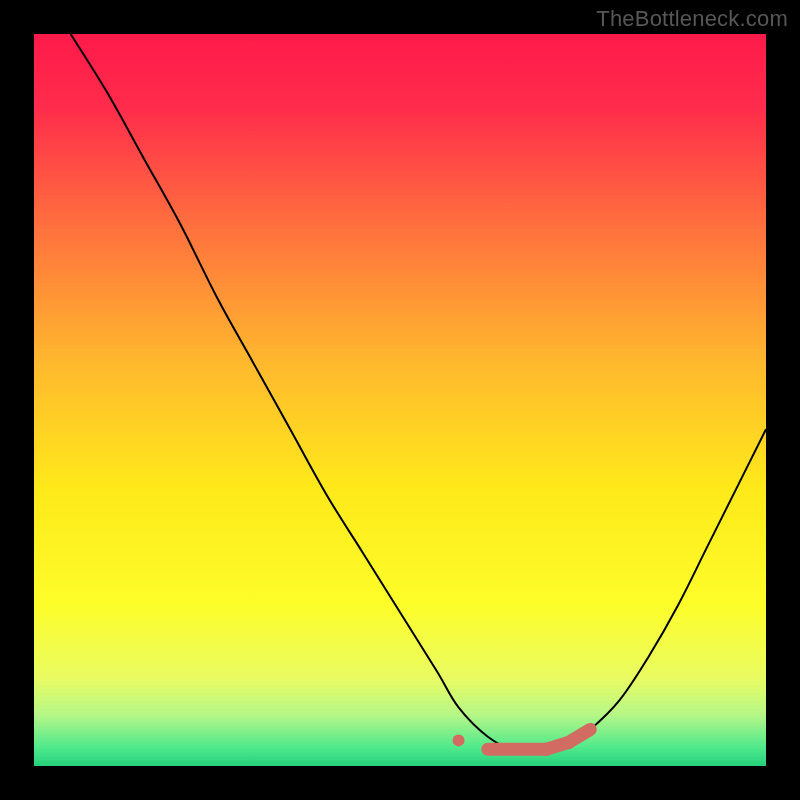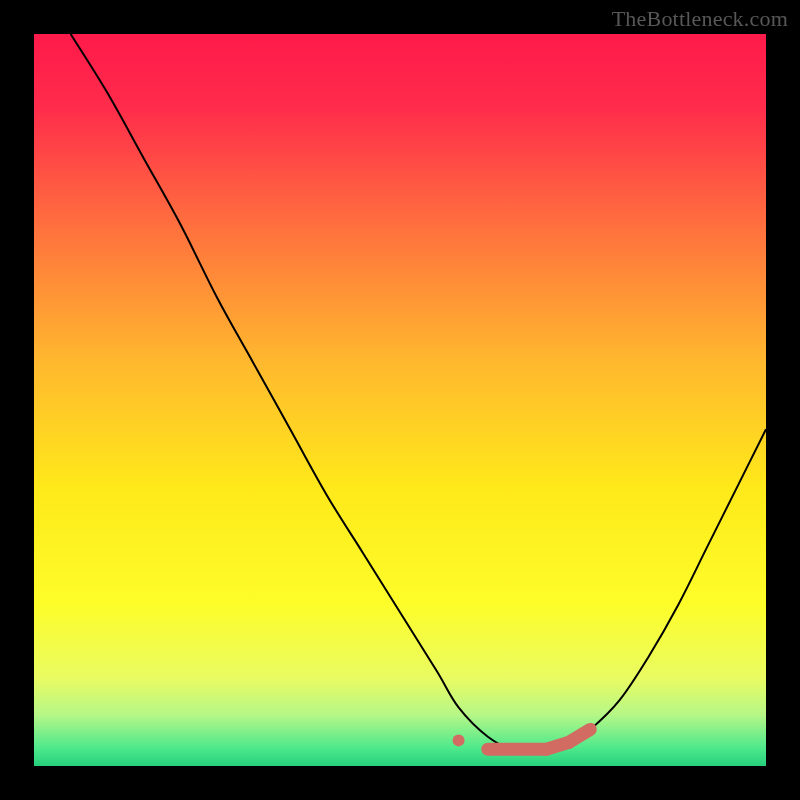--- a/index.html
+++ b/index.html
@@ -2,21 +2,21 @@
 <html><head>
 <meta charset="utf-8">
 <style>
   * { margin: 0; padding: 0; box-sizing: border-box; }
   html, body { width: 800px; height: 800px; overflow: hidden; background: #000; }
   .wrap { position: relative; width: 800px; height: 800px; }
   .watermark {
     position: absolute;
     top: 6px;
     right: 12px;
-    font-family: Liberation Serif, serif;
+    font-family: Liberation Sans, sans-serif;
     font-size: 22px;
     font-weight: 500;
     color: #575757;
     letter-spacing: 0.2px;
   }
   .plot {
     position: absolute;
     left: 34px;
     top: 34px;
     width: 732px;

